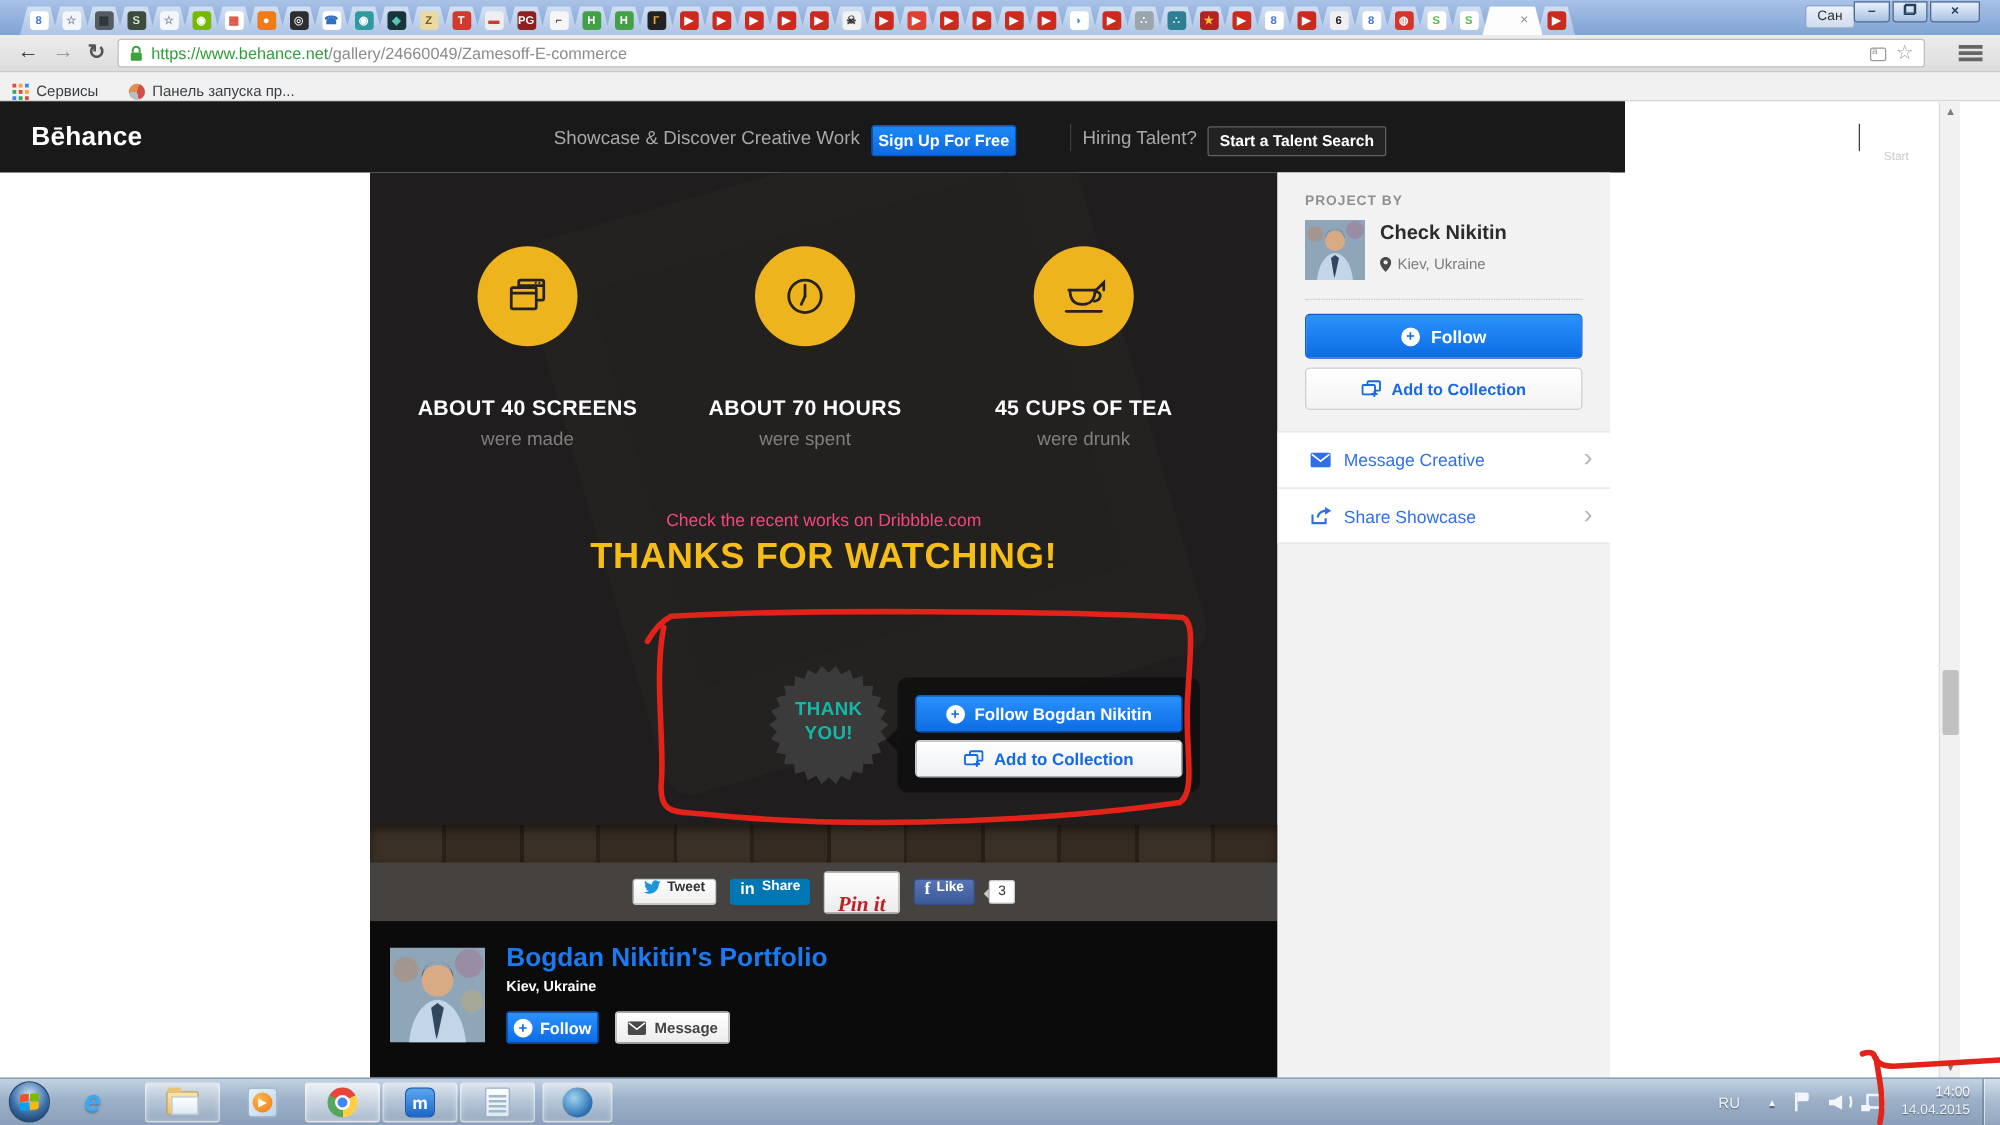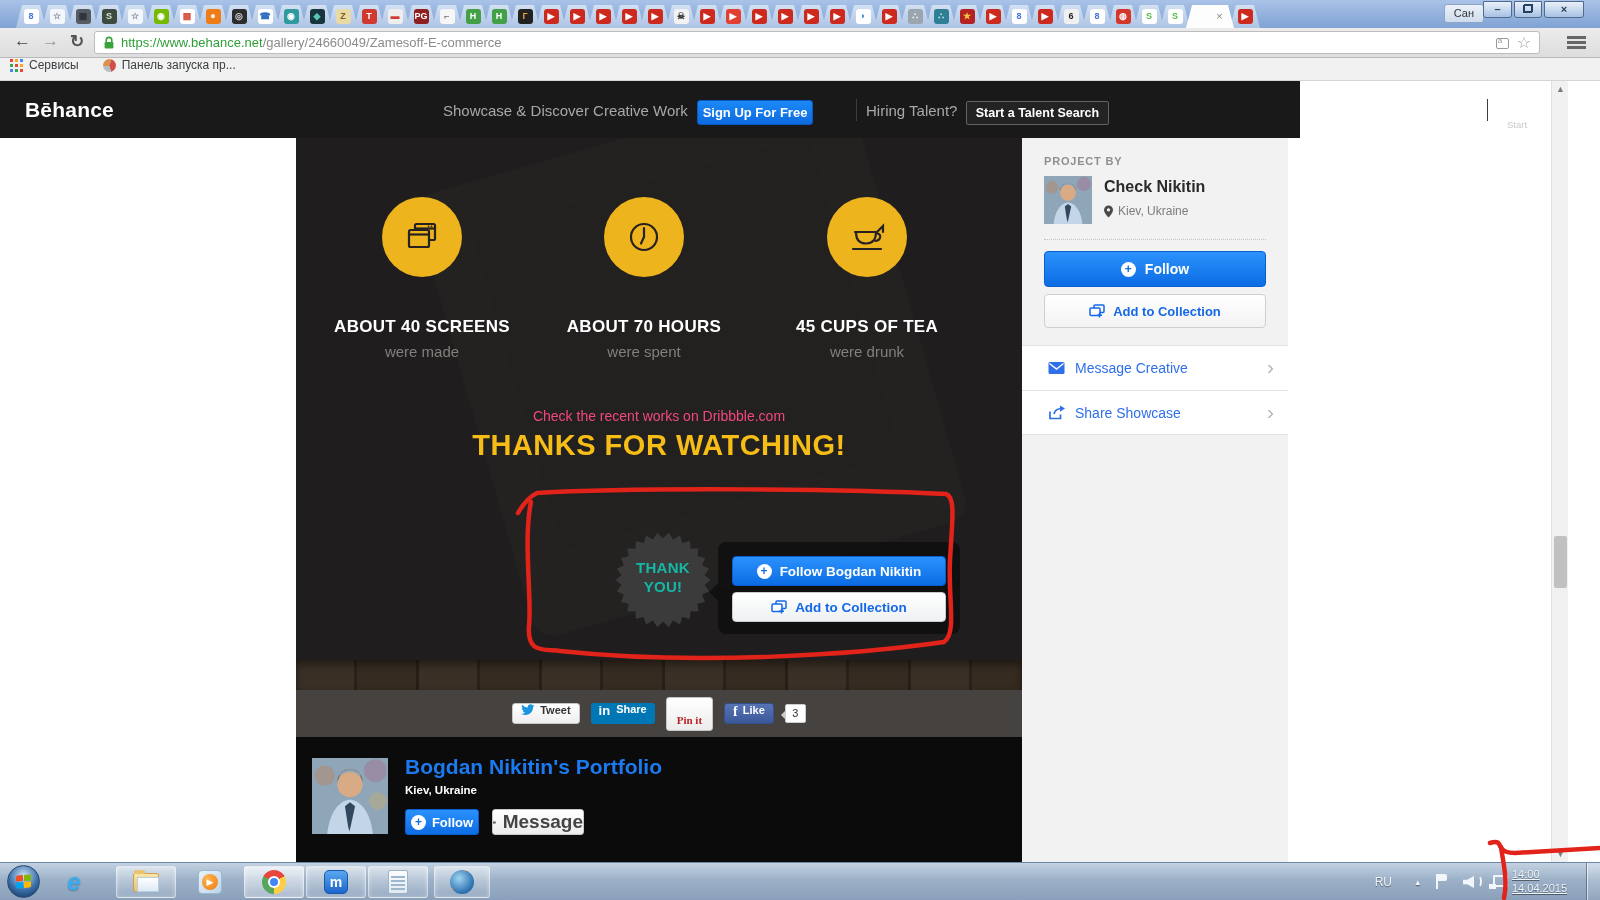--- a/index.html
+++ b/index.html
@@ -37,21 +37,21 @@
   .omni-host { color:#2f9e38; margin-left:6px; }
   .omni-path { color:#8b8b8b; }
   .omni-right { position:absolute; right:8px; top:3px; display:flex; align-items:center; gap:8px; }
   .device-icon { width:13px; height:11px; border:1.5px solid #9a9a9a; border-radius:2px; position:relative; }
   .device-icon::after { content:"a"; position:absolute; left:1px; top:-3px; font-size:8px; color:#9a9a9a; }
   .star-glyph { font-size:16px; color:#a0a0a0; line-height:16px; }
   .menu-icon { position:absolute; right:14px; top:8px; width:19px; height:14px; }
   .menu-icon i { display:block; height:2.6px; background:#666; margin-bottom:2.6px; }
 
   .bookmarksbar { position:absolute; left:0; top:58px; width:1600px; height:23px; background:#f1f1f1;
-    border-bottom:1px solid #d5d5d5; display:flex; align-items:flex-start; padding-left:10px; gap:24px; }
+    border-bottom:1px solid #d5d5d5; display:flex; align-items:flex-end; padding-left:10px; gap:24px; }
   .bm { display:flex; align-items:center; gap:6px; font-size:12px; color:#3c4043; }
   .grid-icon { width:3px; height:3px; background:#e8453c; margin:0 10px 10px 0;
     box-shadow:5px 0 #f9a825,10px 0 #4285f4,0 5px #34a853,5px 5px #e8453c,10px 5px #f9a825,0 10px #4285f4,5px 10px #34a853,10px 10px #e8453c; }
   .launcher-icon { width:13px; height:13px; border-radius:50%;
     background:conic-gradient(from 20deg,#cf5048 0 40%,#b8bdc4 40% 68%,#de8f4e 68% 100%); }
 
   
   .bz-header { position:absolute; left:0; top:81px; width:1300px; height:57px; background:#191919; }
   .bz-logo { position:absolute; left:25px; top:17px; color:#fff; font-size:21px; font-weight:bold; letter-spacing:.2px; }
   .bz-tagline { position:absolute; left:443px; top:21px; color:#a8a8a8; font-size:15px; }
@@ -103,37 +103,37 @@
   .wood { position:absolute; left:0; top:522px; width:726px; height:30px; background:#342b22;
     background-image:repeating-linear-gradient(90deg,#3a3026 0 58px,#2a211a 58px 61px,#352b21 61px 120px,#271f18 120px 123px);
     box-shadow:inset 0 4px 8px rgba(0,0,0,.45); }
   .socialbar { position:absolute; left:0; top:552px; width:726px; height:47px; background:#454240;
     display:flex; align-items:center; justify-content:center; gap:11px; }
   .sbtn { height:21px; display:flex; align-items:flex-start; border-radius:3px; font-size:11px; font-weight:bold; }
   .sbtn.tweet { background:linear-gradient(#fff,#eee); border:1px solid #c6c6c6; color:#333; padding:0 8px; gap:5px; }
   .sbtn.linkedin { background:#0077b5; color:#fff; padding:0 8px; gap:6px; }
   .sbtn.linkedin .in { font-size:13px; font-weight:bold; }
   .sbtn.pinit { background:linear-gradient(#fff,#ececec); border:1px solid #c6c6c6; padding:16px 10px;
-    color:#bd2126; font-family:"Liberation Serif", serif; font-size:11px; }
+    color:#bd2126; font-family:"Liberation Serif", serif; font-style:italic; font-size:17px; }
   .sbtn.fblike { background:linear-gradient(#5873b5,#3b5998); border:1px solid #34508d; color:#fff; padding:0 8px; gap:5px; }
   .sbtn.fblike .f { font-family:"Liberation Serif", serif; font-size:14px; font-weight:bold; }
   .like-count { position:relative; height:19px; min-width:21px; background:#fff; border:1px solid #ccc;
     border-radius:2px; color:#333; font-size:11px; line-height:17px; text-align:center; padding:0 4px; }
   .like-count::before { content:""; position:absolute; left:-5px; top:6px; border:4px solid transparent; border-right-color:#ccc; border-left:none; }
 
   .footer { position:absolute; left:0; top:599px; width:726px; height:125px; background:#0b0b0b; }
   .avatar { border:0; overflow:hidden; }
   .footer .avatar { position:absolute; left:16px; top:21px; width:76px; height:76px; }
   .owner-title { position:absolute; left:109px; top:18px; color:#1c7af0; font-size:21px; font-weight:bold; }
   .owner-loc { position:absolute; left:109px; top:47px; color:#fff; font-size:11.5px; font-weight:bold; }
   .btn-follow-sm { position:absolute; left:109px; top:72px; width:74px; height:26px; border-radius:3px;
     background:linear-gradient(#2b92fc,#0c6ce4); border:1px solid #0a5ecf; color:#fff; font-size:13px; font-weight:bold;
     display:flex; align-items:center; justify-content:center; gap:6px; }
   .btn-message { position:absolute; left:196px; top:72px; width:92px; height:26px; border-radius:3px;
-    background:linear-gradient(#fff,#ececec); border:1px solid #c9c9c9; color:#444; font-size:19px; font-weight:bold;
+    background:linear-gradient(#fff,#ececec); border:1px solid #c9c9c9; color:#444; font-size:12px; font-weight:bold;
     display:flex; align-items:center; justify-content:center; gap:7px; }
 
   
   .sidebar { position:absolute; left:1022px; top:138px; width:266px; height:724px; background:#f2f2f2; }
   .sb-label { position:absolute; left:22px; top:17px; color:#8f8f8f; font-size:11px; font-weight:bold; letter-spacing:.8px; }
   .sidebar .avatar { position:absolute; left:22px; top:38px; width:48px; height:48px; }
   .sb-name { position:absolute; left:82px; top:40px; color:#2b2b2b; font-size:16px; font-weight:bold; }
   .sb-loc { position:absolute; left:82px; top:66px; color:#7c7c7c; font-size:12px; display:flex; align-items:center; gap:5px; }
   .sb-dotted { position:absolute; left:22px; top:101px; width:222px; border-top:1px dotted #c4c4c4; }
   .btn-follow-side { position:absolute; left:22px; top:113px; width:222px; height:36px; border-radius:4px;
@@ -193,22 +193,22 @@
   .tray-up { position:absolute; right:180px; font-size:9px; text-shadow:0 1px 1px rgba(0,0,0,.45); }
   .tray-flag { position:absolute; right:152px; top:11px; width:13px; height:15px; }
   .tray-flag .pole { position:absolute; left:1px; top:0; width:2px; height:15px; background:#f2f6fa; }
   .tray-flag .cloth { position:absolute; left:3px; top:0; width:9px; height:7px; background:#f2f6fa; border-radius:0 2px 2px 0; }
   .tray-speaker { position:absolute; right:126px; top:13px; width:11px; height:12px; background:#f2f6fa;
     clip-path:polygon(0 32%,38% 32%,100% 0,100% 100%,38% 68%,0 68%); }
   .tray-wave { position:absolute; right:118px; top:12px; width:8px; height:13px; border:2px solid transparent;
     border-right-color:#f2f6fa; border-radius:50%; }
   .tray-net { position:absolute; right:92px; top:12px; width:15px; height:12px; border:2px solid #f2f6fa; border-radius:1px; }
   .tray-net::after { content:""; position:absolute; left:-6px; bottom:-4px; width:7px; height:5px; background:#f2f6fa; }
-  .tray-clock { position:absolute; right:24px; top:4px; width:64px; text-align:left; font-size:11px; line-height:14px;
-    text-shadow:0 1px 1px rgba(0,0,0,.45);text-decoration:underline; }
+  .tray-clock { position:absolute; right:24px; top:4px; width:64px; text-align:right; font-size:11px; line-height:14px;
+    text-shadow:0 1px 1px rgba(0,0,0,.45); }
   .show-desktop { position:absolute; right:0; top:0; width:13px; height:38px; border-left:1px solid rgba(255,255,255,.6);
     background:linear-gradient(rgba(255,255,255,.25),rgba(255,255,255,.05)); box-shadow:-1px 0 0 rgba(60,80,105,.6); }
 
   .annot { position:absolute; left:0; top:0; z-index:50; pointer-events:none; }
 </style>
 </head>
 <body>
 
 <div id="screen">
 

